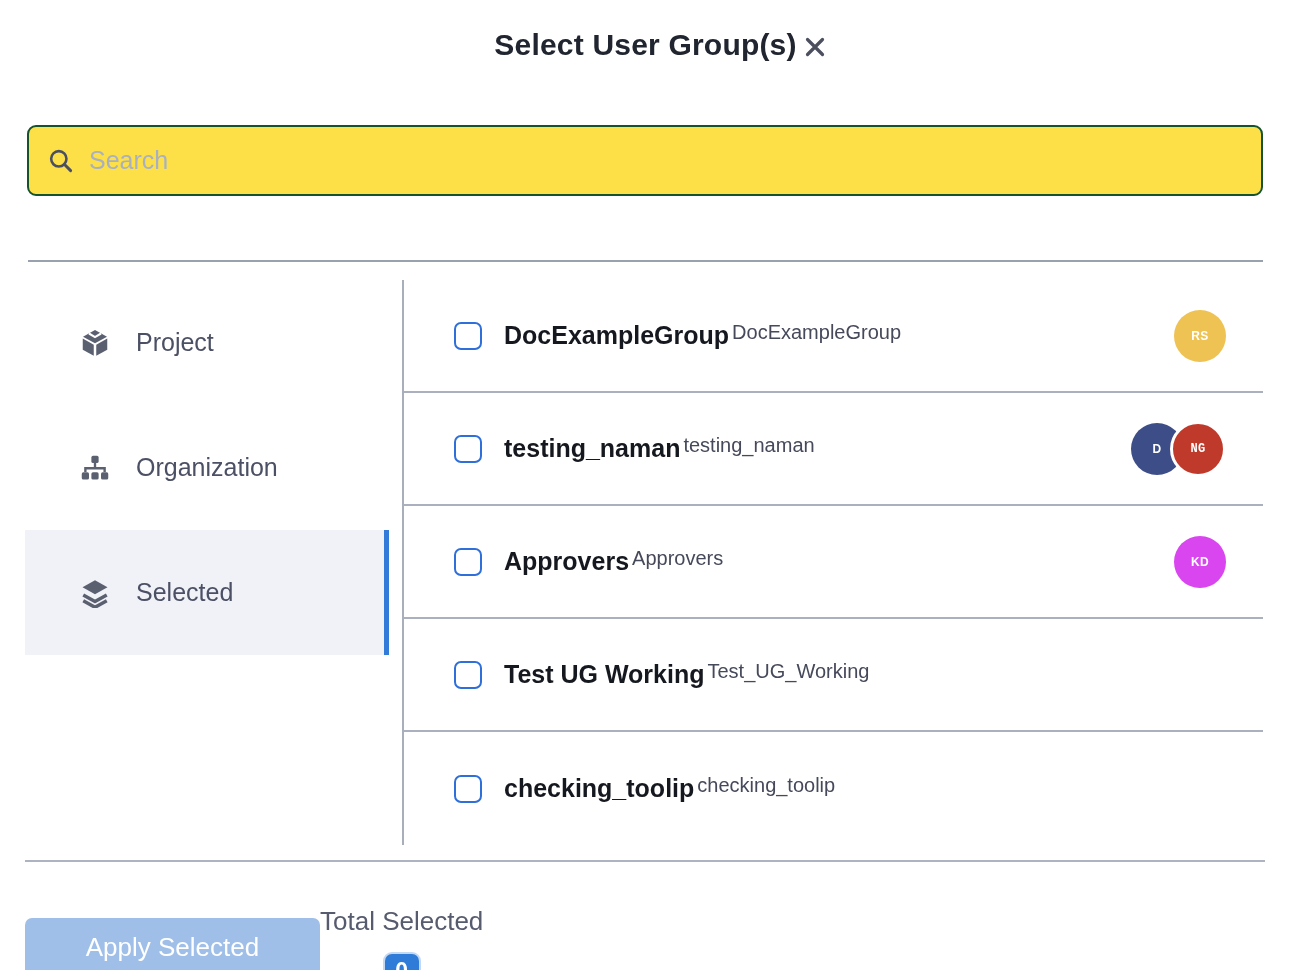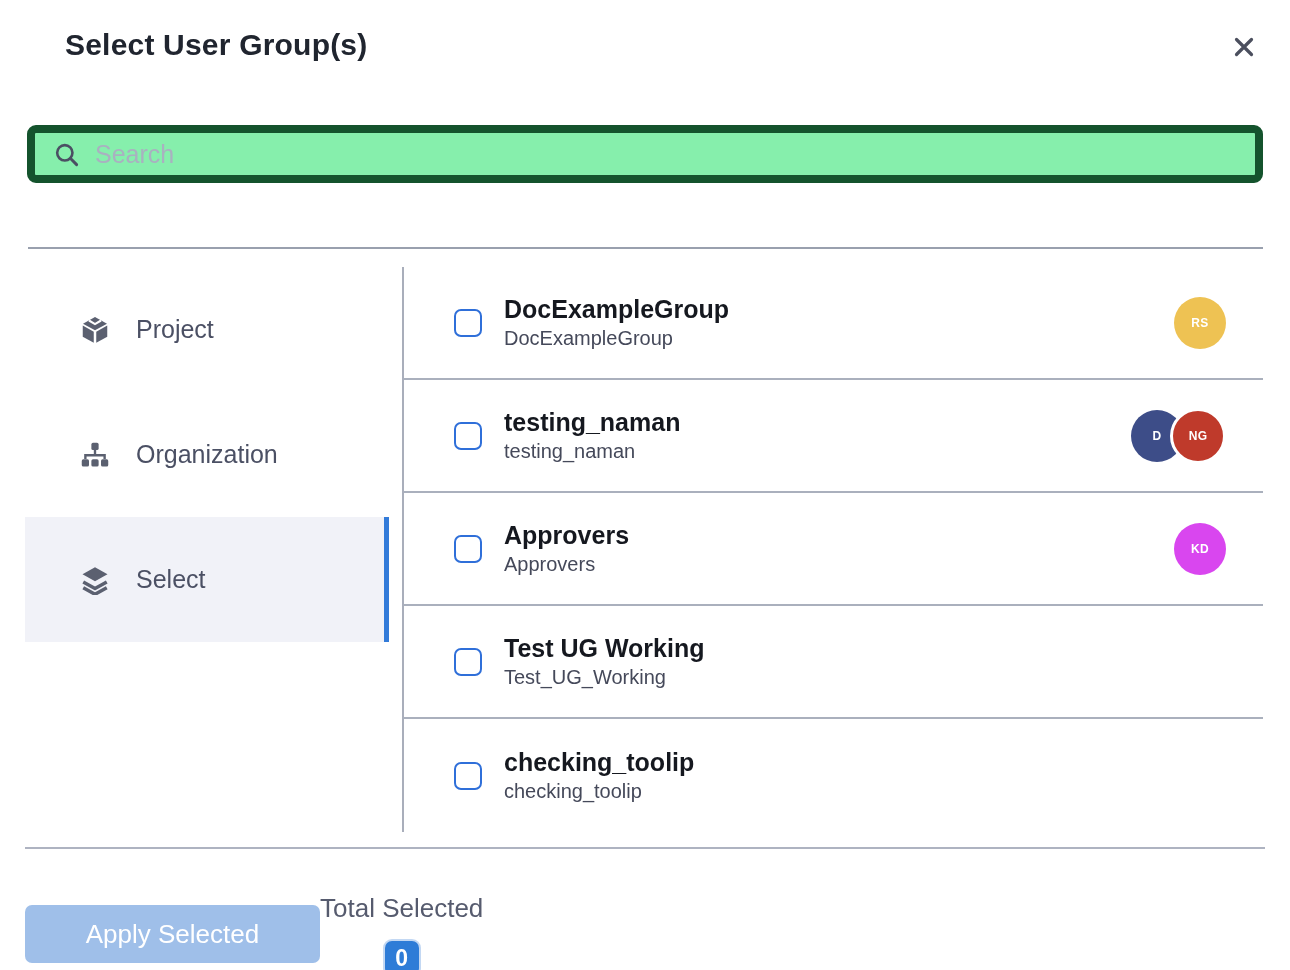--- a/index.html
+++ b/index.html
@@ -1,28 +1,28 @@
 <!DOCTYPE html>
 <html><head>
 <meta charset="utf-8">
 <style>
   * { box-sizing: border-box; margin: 0; padding: 0; }
   html, body { width: 1290px; height: 970px; background: #ffffff;
     font-family: "Liberation Sans", "DejaVu Sans", sans-serif; }
   .modal { width: 1290px; height: 970px; background: #fff; overflow: hidden; }
 
   
-  .header { display: flex; justify-content: space-between; align-items: flex-start;
+  .header { display: flex; justify-content: center; align-items: flex-start;
     padding: 27px 28px 0 65px; height: 63px; }
   .title { font-size: 30px; font-weight: 600; color: #20252f; letter-spacing: .2px; line-height: 36px; }
   .close-btn { background: none; border: none; cursor: pointer; padding: 2px; margin-top: 2px; }
 
   
-  .search-box { margin: 62px 27px 0 27px; height: 58px; border: 8px solid #14532d;
-    border-radius: 9px; display: flex; align-items: center; padding: 0 18px; gap: 15px; background:#86efac; }
+  .search-box { margin: 62px 27px 0 27px; height: 71px; border: 2px solid #14532d;
+    border-radius: 9px; display: flex; align-items: center; padding: 0 18px; gap: 15px; background:#fde047; }
   .search-box input { border: none; outline: none; flex: 1; font-size: 25px; color: #20252f;
     font-family: inherit; background: transparent; }
   .search-box input::placeholder { color: #a9b1c0; }
 
   .top-divider { border-top: 2px solid #99a0ae; margin: 64px 27px 0 28px; }
 
   
   .content { display: flex; margin-top: 18px; height: 565px; }
   .sidebar { width: 364px; margin-left: 25px; }
   .tab { height: 125px; display: flex; align-items: center; gap: 26px; padding-left: 55px;
@@ -31,27 +31,27 @@
   .tab.selected::after { content: ""; position: absolute; right: 0; top: 0; bottom: 0;
     width: 5px; background: #337bd9; }
   .tab-icon { width: 30px; height: 30px; flex: none; display:flex; align-items:center; justify-content:center; }
   .v-divider { width: 2px; background: #a9aebb; margin-left: 13px; }
 
   .list { flex: 1; margin-right: 27px; display: flex; flex-direction: column; }
   .row { height: 113px; display: flex; align-items: center; padding-left: 50px; }
   .row:not(:last-child) { border-bottom: 2px solid #aab0bd; }
   .checkbox { width: 28px; height: 28px; border: 2.5px solid #2f6fd9; border-radius: 7px;
     background: #fff; flex: none; margin-right: 22px; cursor: pointer; }
-  .row-text { display: flex; flex-direction: column; gap: 3px; justify-content: space-between; }
+  .row-text { display: flex; flex-direction: row; gap: 3px; justify-content: space-between; }
   .row-name { font-size: 25px; font-weight: 700; color: #15181f; }
   .row-desc { font-size: 20px; color: #45495a; }
   .avatars { margin-left: auto; display: flex; align-items: center; margin-right: 37px; }
   .avatar { width: 52px; height: 52px; border-radius: 50%; display: flex; align-items: center;
     justify-content: center; color: #fff; font-weight: 700; font-size: 12px; letter-spacing: .3px; }
-  .avatar.overlap { width: 56px; height: 56px; border: 3px solid #fff; margin-left: -13px; }
+  .avatar.overlap { width: 56px; height: 56px; border: 3px solid #fff; margin-left: -13px; font-family: Liberation Mono, monospace; }
 
   
   .footer-divider { border-top: 2px solid #aeb3c1; margin: 15px 25px 0 25px; }
   .footer { display: flex; align-items: center; justify-content: flex-start;
     margin-top: 44px; padding: 0 28px 0 25px; }
   .apply-btn { width: 295px; height: 58px; background: #9fbfe9; border: none; border-radius: 7px;
     color: #fff; font-size: 26px; font-weight: 500; font-family: inherit; cursor: default; }
   .total { display: flex; align-items: center; gap: 17px; font-size: 26px; color: #565b6e; flex-direction: column; }
   .badge { min-width: 34px; height: 34px; padding: 0 6px; background: #2e7cd7; border-radius: 7px;
     color: #fff; font-size: 23px; font-weight: 700; display: flex; align-items: center;
@@ -107,21 +107,21 @@
     <span class="tab-label">Organization</span>
   </div>
         <div class="tab selected">
     <span class="tab-icon">
             <svg id="svg-layers-icon" viewBox="0 0 24 24" width="30" height="30">
     <path fill="#5b6070" d="M12 1.8 L22 7.4 L12 13 L2 7.4 Z"></path>
     <path fill="none" stroke="#5b6070" stroke-width="2.8" stroke-linejoin="round" d="M2.6 13.6 L12 18.8 L21.4 13.6"></path>
     <path fill="none" stroke="#5b6070" stroke-width="2.8" stroke-linejoin="round" d="M2.6 18.2 L12 23.4 L21.4 18.2"></path>
   </svg>
           </span>
-    <span class="tab-label">Select</span>
+    <span class="tab-label">Selected</span>
   </div>
       </div>
     <div class="v-divider"></div>
     <div class="list">
         <div class="row">
     <button class="checkbox" role="checkbox" aria-checked="false"></button>
     <div class="row-text">
       <span class="row-name">DocExampleGroup</span>
       <span class="row-desc">DocExampleGroup</span>
     </div>

